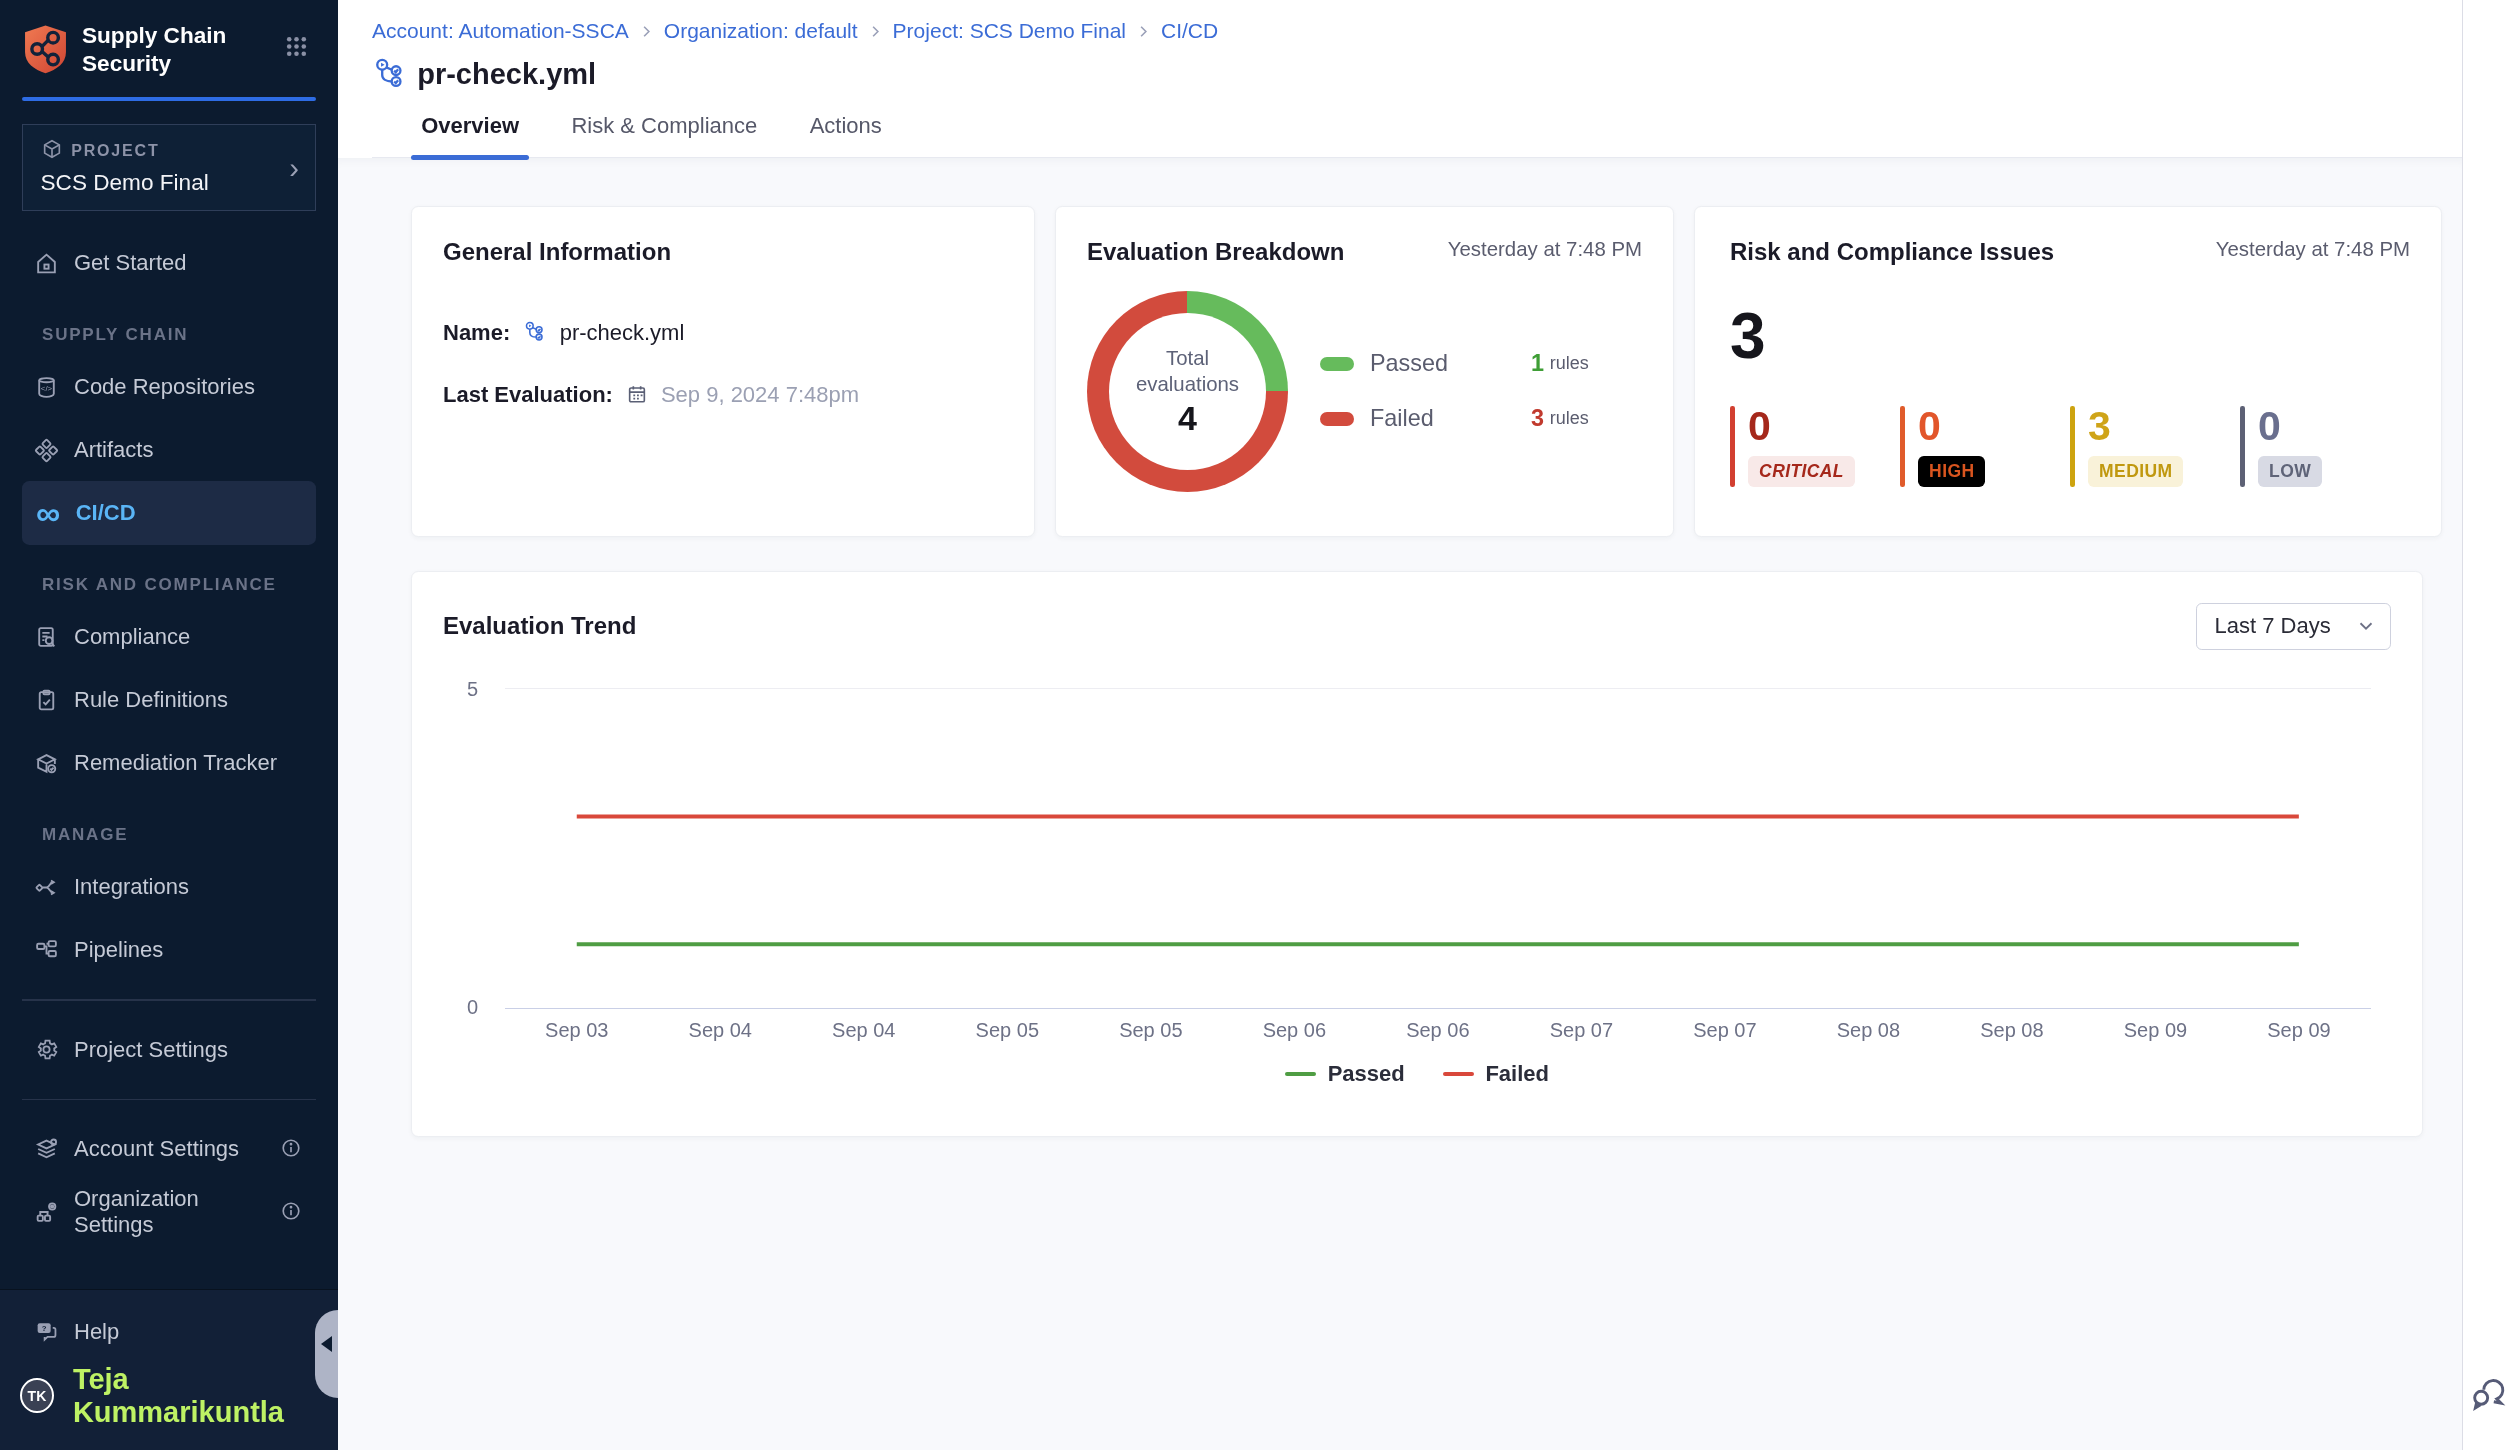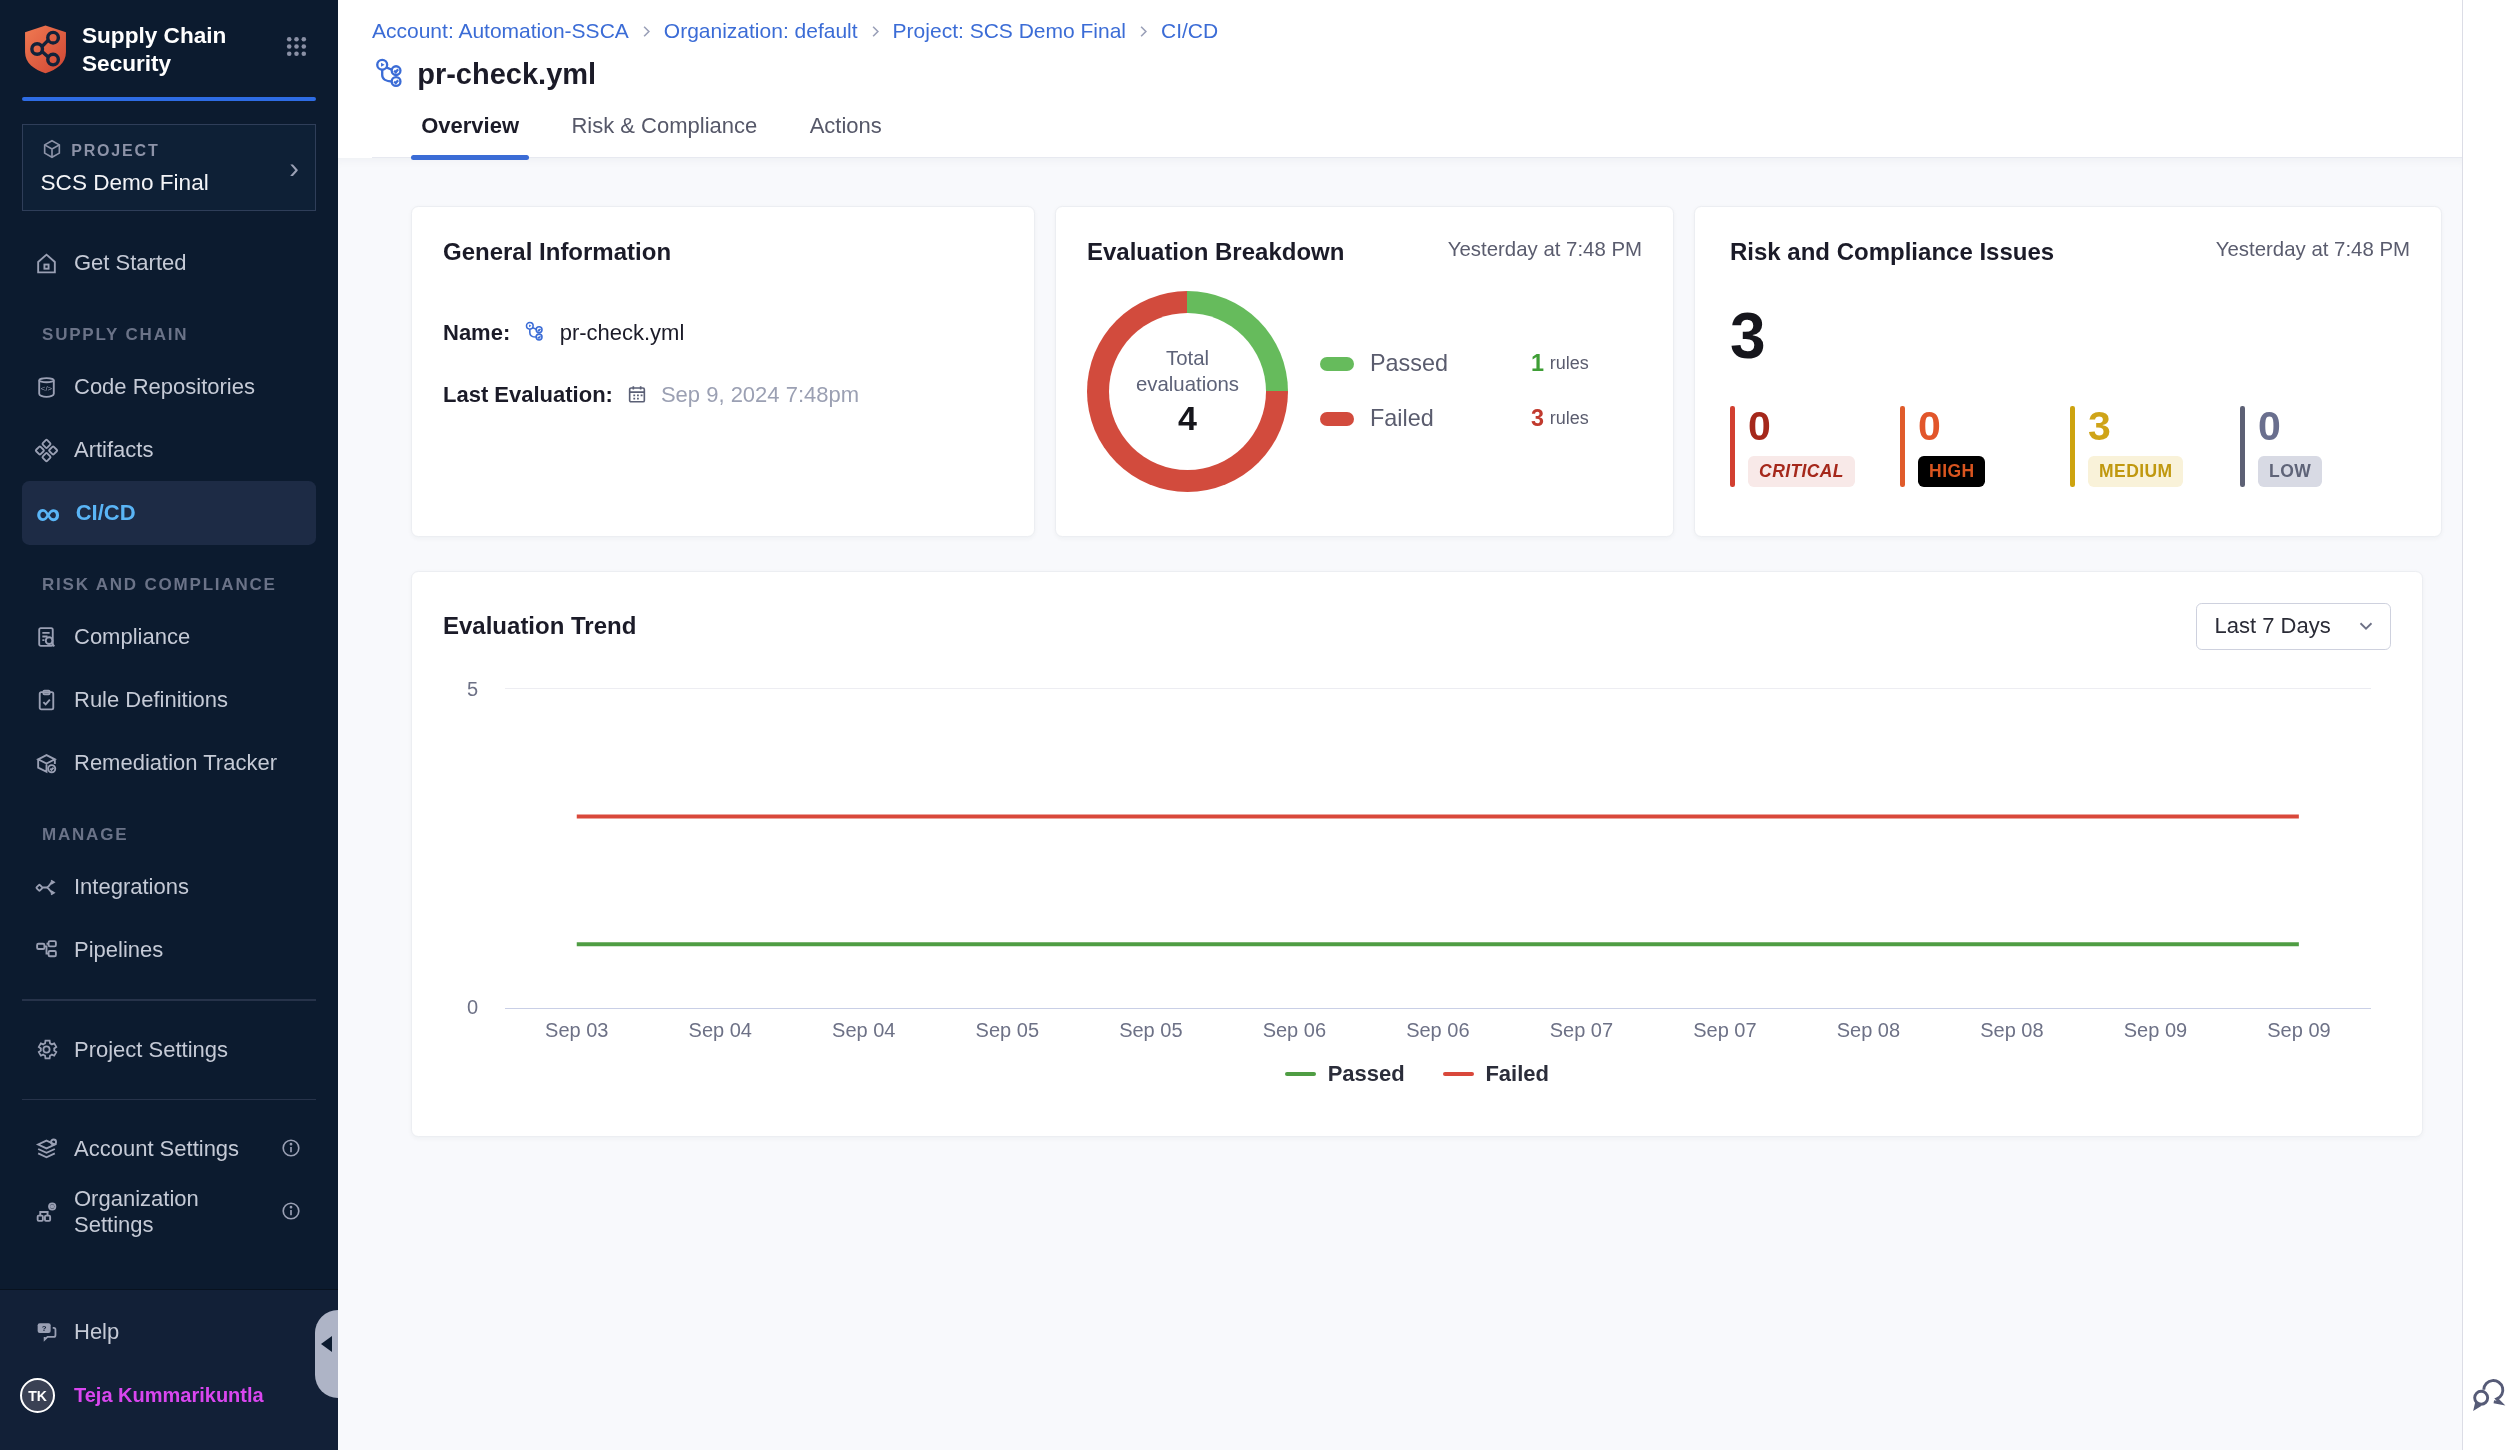--- a/index.html
+++ b/index.html
@@ -25,21 +25,21 @@
   .nav-item.active-wrap { padding:0 22px; }
   .nav-item-active { display:flex; align-items:center; width:100%; height:64px; background:#1d2b45; border-radius:7.3px; padding-left:11.7px; }
   .nav-item-active .nav-label { color:#5ab5f6; font-weight:600; }
   .inf { font-size:34px; line-height:1; color:#5ab5f6; font-weight:600; }
   .nav-section { margin-top:19px; height:42px; display:flex; align-items:center; padding-left:42px; font-size:17px; font-weight:700; letter-spacing:1.8px; color:#6b7388; }
   .sb-divider { height:1.5px; background:#27334a; margin:17.5px 22px; }
   .info-icon { margin-left:auto; margin-right:36px; }
   .sb-bottom { position:absolute; left:0; right:0; bottom:0; background:#122037; border-top:1.5px solid #08121f; padding:13px 0 20.4px 0; }
   .user-row { display:flex; align-items:center; height:70px; padding-left:20px; cursor:pointer; }
   .avatar { width:35px; height:35px; border-radius:50%; background:#3a4154; border:2.2px solid #ffffff; color:#ffffff; font-size:14px; font-weight:700; display:flex; align-items:center; justify-content:center; }
-  .user-name { margin-left:19px; font-size:20px; font-weight:600; color:#d946ef; }
+  .user-name { margin-left:19px; font-size:29px; font-weight:600; color:#bef264; }
   .collapse-handle { position:absolute; right:0; top:1310px; width:22.6px; height:88px; background:#aeb4c6; border-radius:45px 0 0 45px; display:flex; align-items:center; justify-content:center; cursor:pointer; }
   .collapse-handle .tri { width:0; height:0; border-top:8px solid transparent; border-bottom:8px solid transparent; border-right:11.7px solid #0c1b2f; margin-top:-20.4px; }
 
   
   .main { flex:1 1 auto; display:flex; flex-direction:column; min-width:0; }
   .page-header { background:#ffffff; padding:19px 0 0 34px; }
   .breadcrumb { display:flex; align-items:center; gap:8px; font-size:21px; }
   .bc-link { color:#3b6cd6; cursor:pointer; }
   .bc-sep { color:#9aa0b8; display:flex; align-items:center; }
   .title-row { display:flex; align-items:center; gap:10.2px; margin-top:13px; }

